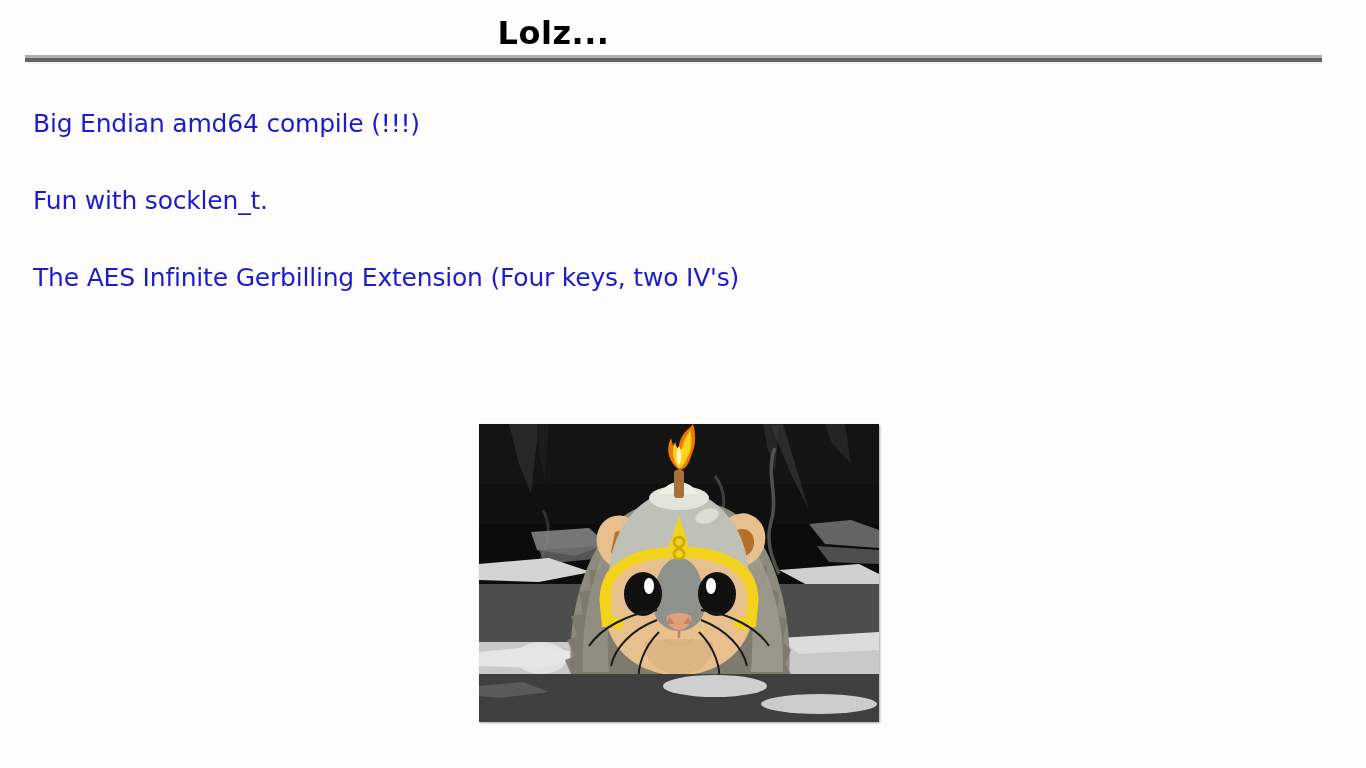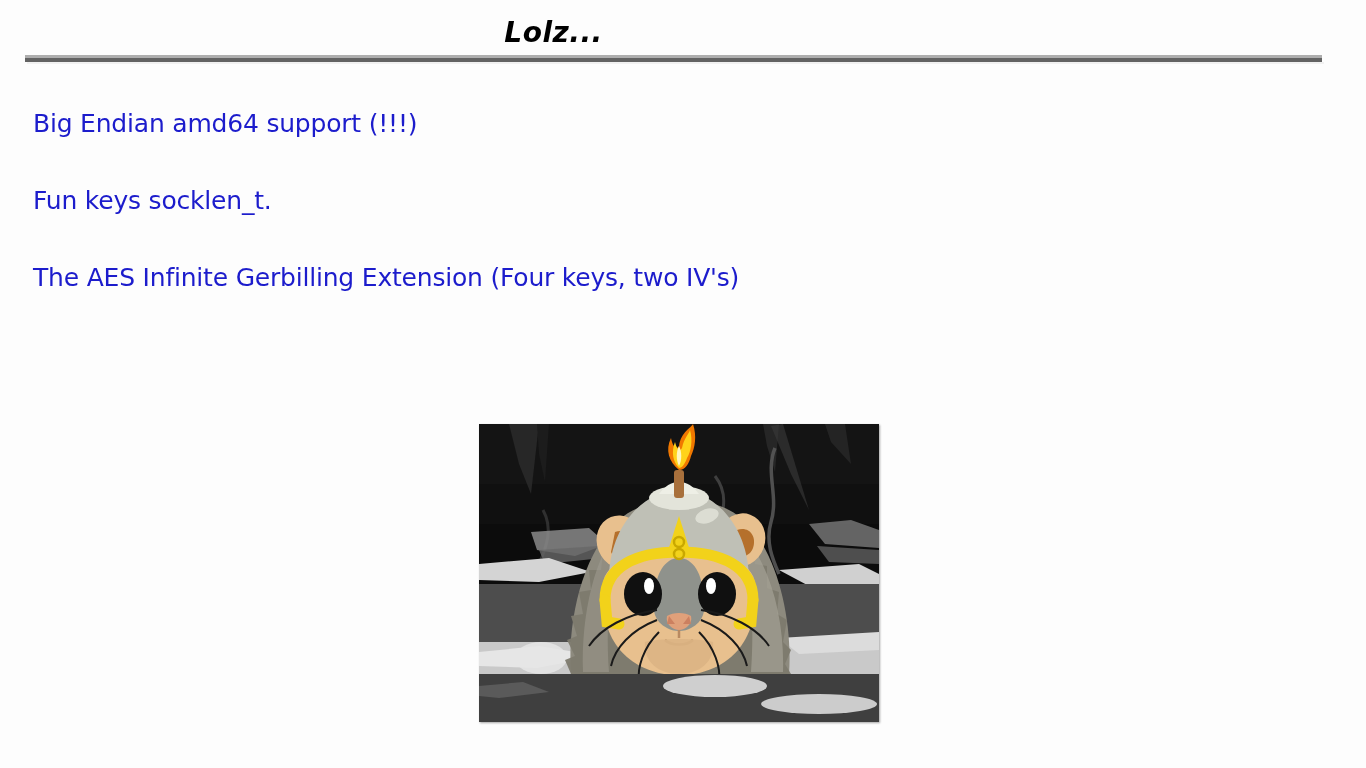--- a/index.html
+++ b/index.html
@@ -18,26 +18,25 @@
 
   
   .slide-title {
     position: absolute;
     top: 16px;
     left: 0;
     width: 1107px;
     text-align: center;
     font-family: "DejaVu Sans", sans-serif;
     font-weight: bold;
-    font-size: 28px;
+    font-size: 32px;
     letter-spacing: 0.5px;
     color: #000000;
     line-height: 34px;
     white-space: nowrap;
-    font-style: italic;
   }
 
   
   .title-rule {
     position: absolute;
     left: 25px;
     top: 55px;
     width: 1297px;
     height: 8px;
   }
@@ -102,22 +101,22 @@
 
 <div class="slide-title">Lolz...</div>
 
 <div class="title-rule">
   <div class="rule-top"></div>
   <div class="rule-body"></div>
   <div class="rule-shadow"></div>
 </div>
 
 <div class="body-lines">
-  <p class="body-line">Big Endian amd64 support (!!!)</p>
-  <p class="body-line">Fun keys socklen_t.</p>
+  <p class="body-line">Big Endian amd64 compile (!!!)</p>
+  <p class="body-line">Fun with socklen_t.</p>
   <p class="body-line">The AES Infinite Gerbilling Extension (Four keys, two IV's)</p>
 </div>
 
 <div class="picture-frame">
   <svg viewBox="0 0 400 298" xmlns="http://www.w3.org/2000/svg">
     <defs>
       <clipPath id="frameclip">
           <rect x="0" y="0" width="400" height="298"></rect>
         </clipPath>
     </defs>

